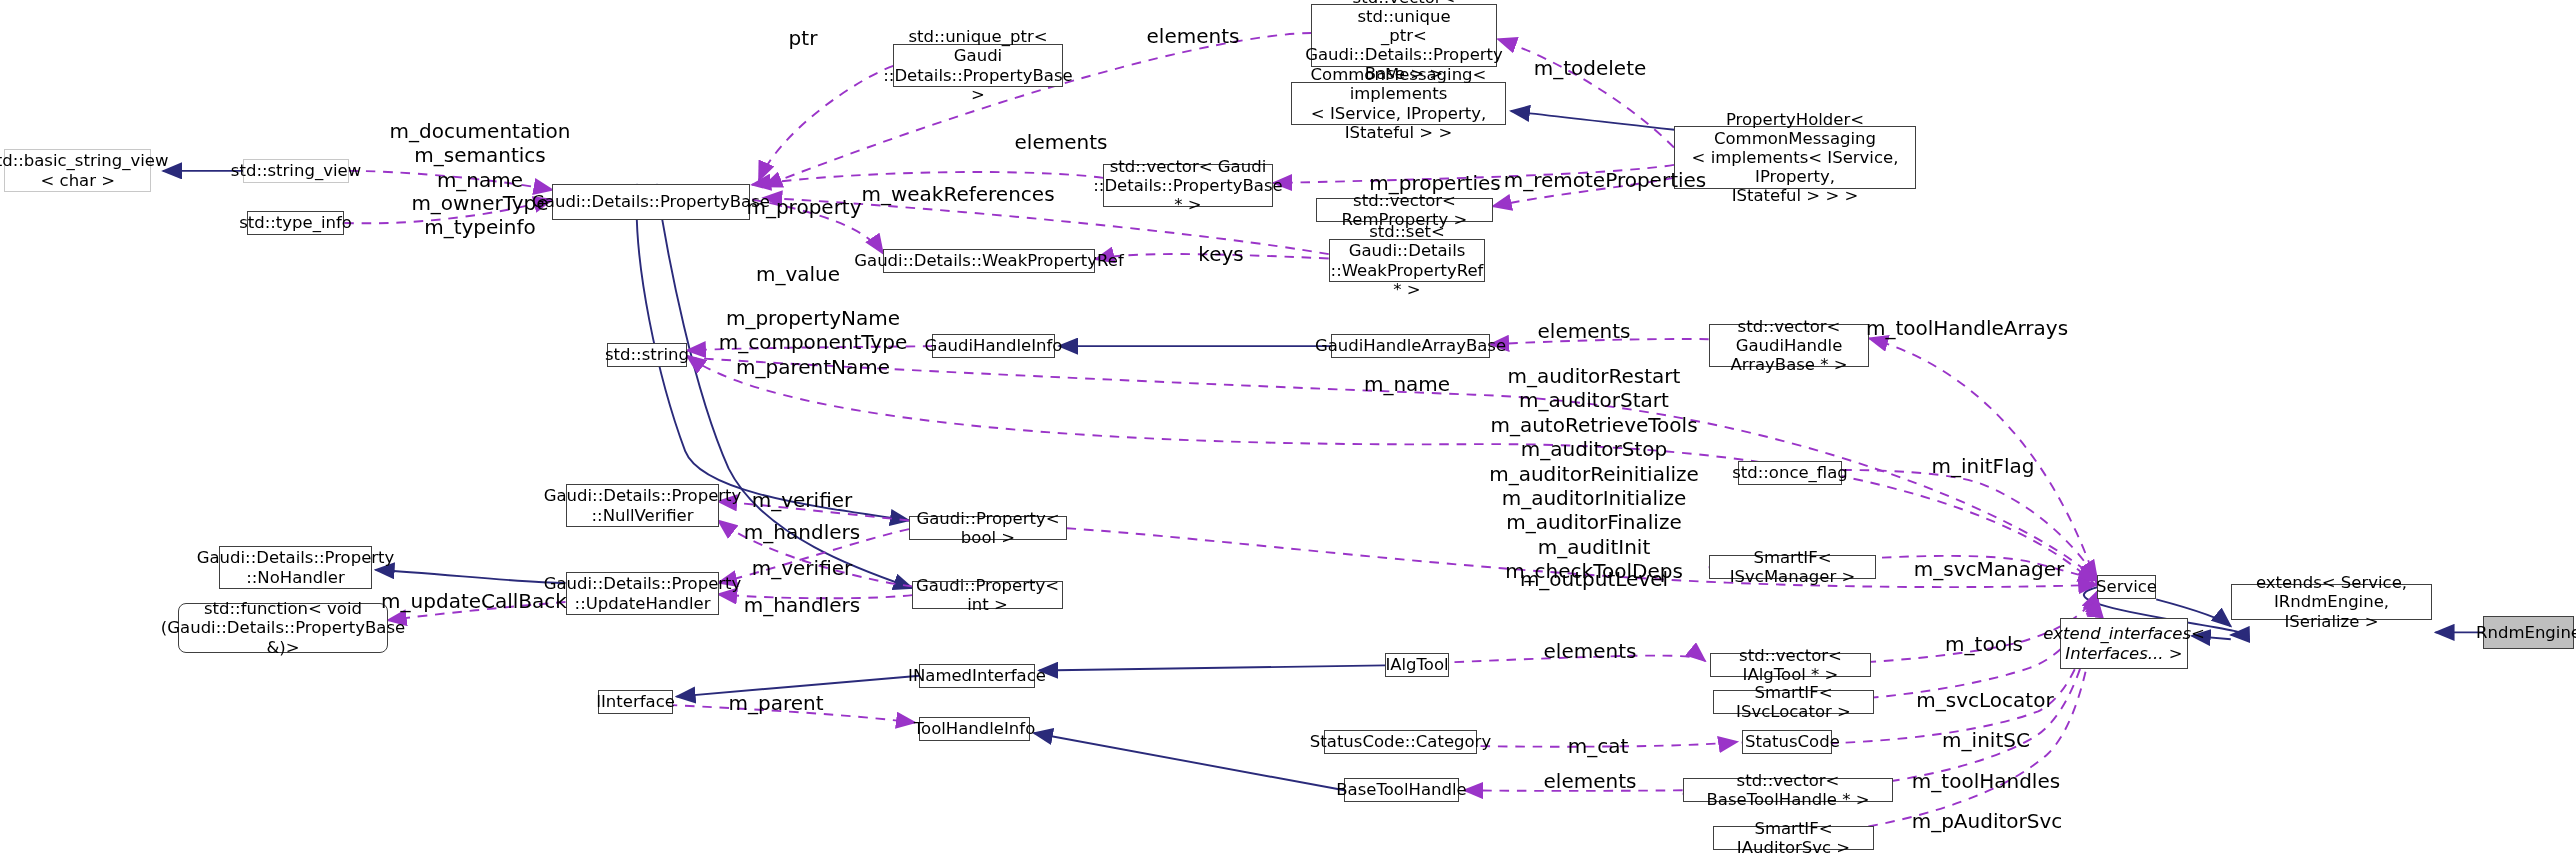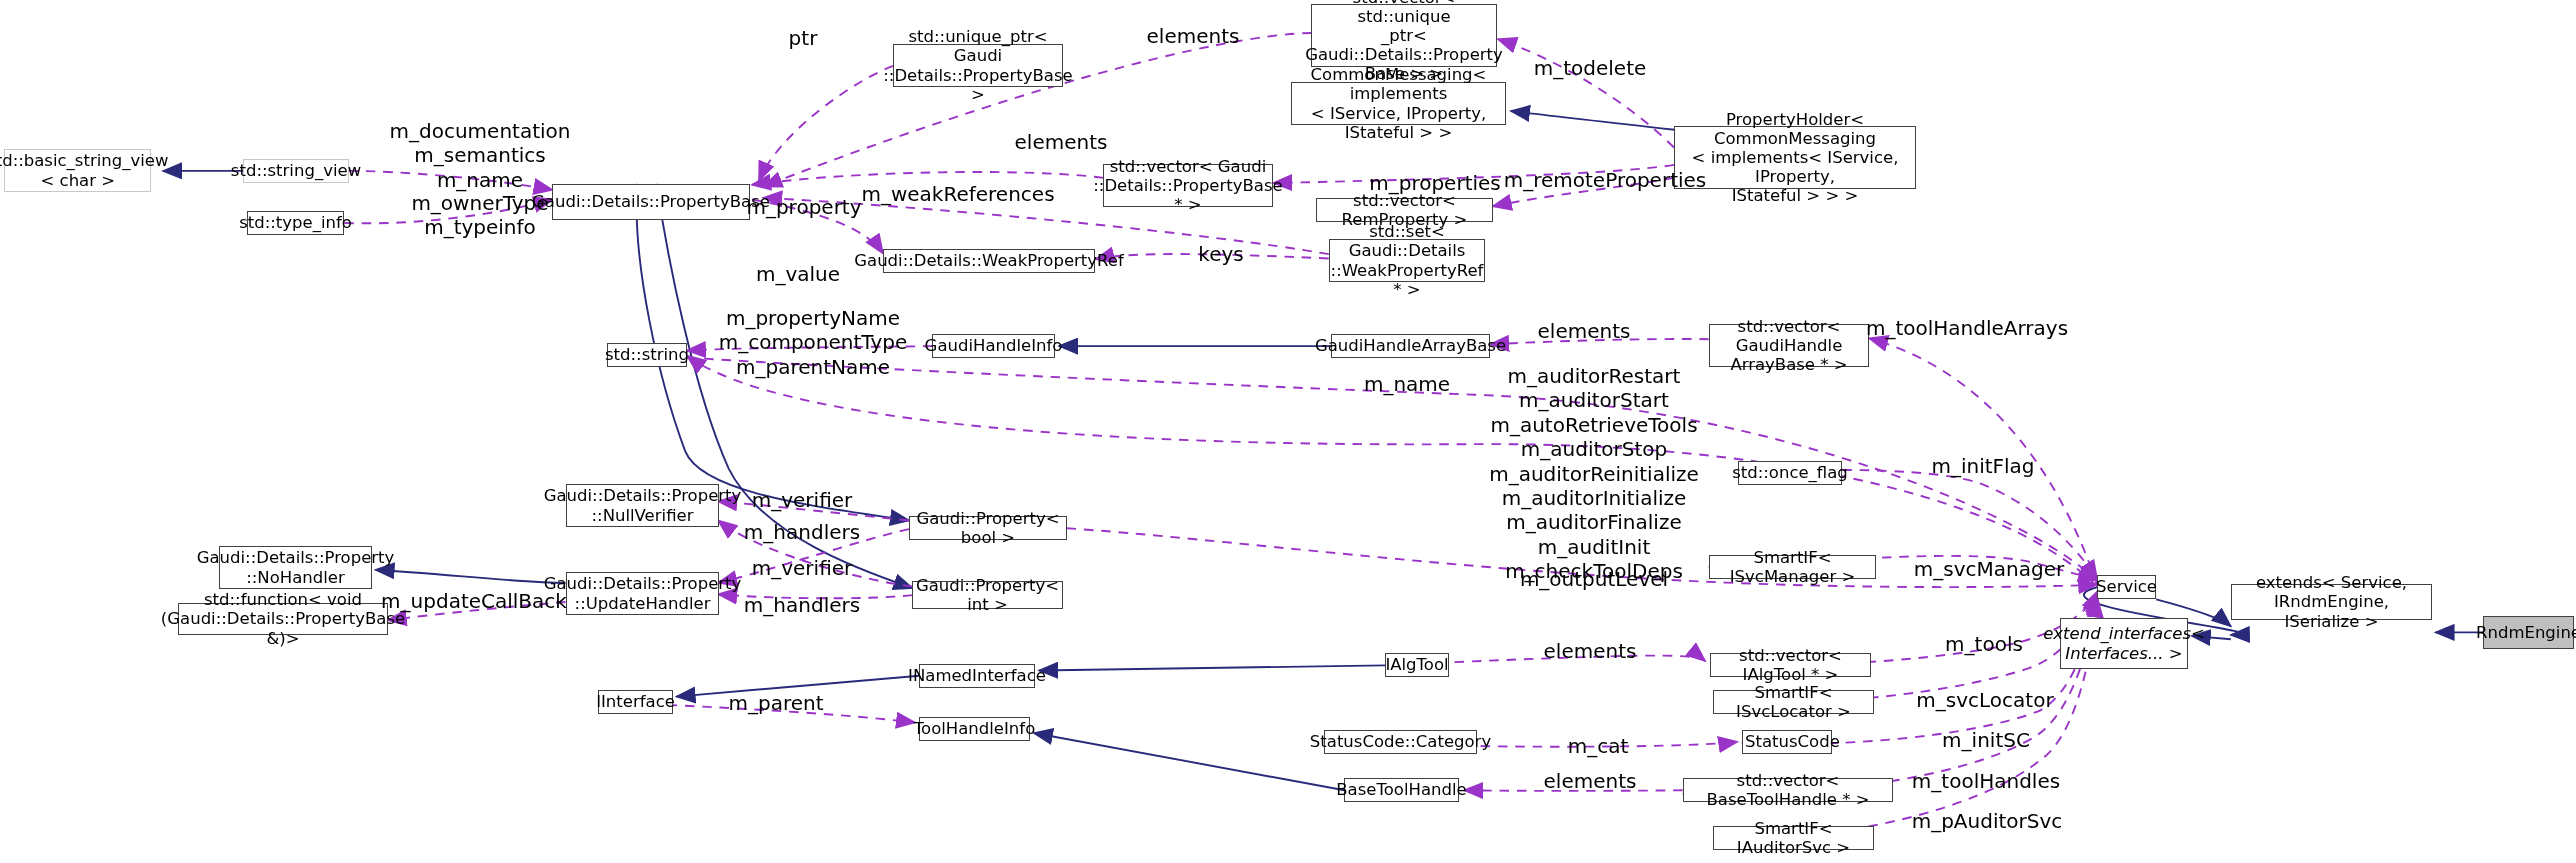--- a/index.html
+++ b/index.html
@@ -134,21 +134,21 @@
       <div class="node" style="left: 1709px; top: 324px; width: 160px; height: 43px;">std::vector&lt; GaudiHandle
 ArrayBase * &gt;</div>
       <div class="node" style="left: 607px; top: 343px; width: 80px; height: 24px;">std::string</div>
       <div class="node" style="left: 1738px; top: 461px; width: 104px; height: 24px;">std::once_flag</div>
       <div class="node" style="left: 566px; top: 484px; width: 153px; height: 43px;">Gaudi::Details::Property
 ::NullVerifier</div>
       <div class="node" style="left: 219px; top: 546px; width: 153px; height: 43px;">Gaudi::Details::Property
 ::NoHandler</div>
       <div class="node" style="left: 566px; top: 572px; width: 153px; height: 43px;">Gaudi::Details::Property
 ::UpdateHandler</div>
-      <div class="node" style="left: 178px; top: 603px; width: 210px; height: 32px;">std::function&lt; void
+      <div class="node" style="left: 178px; top: 603px; width: 210px; height: 50px; border-radius: 8px;">std::function&lt; void
 (Gaudi::Details::PropertyBase &amp;)&gt;</div>
       <div class="node" style="left: 909px; top: 516px; width: 158px; height: 24px;">Gaudi::Property&lt; bool &gt;</div>
       <div class="node" style="left: 912px; top: 581px; width: 151px; height: 28px;">Gaudi::Property&lt; int &gt;</div>
       <div class="node" style="left: 1709px; top: 555px; width: 167px; height: 24px;">SmartIF&lt; ISvcManager &gt;</div>
       <div class="node" style="left: 2097px; top: 575px; width: 59px; height: 24px;">Service</div>
       <div class="node" style="left: 2060px; top: 618px; width: 128px; height: 51px; font-style: italic;">extend_interfaces&lt;
 Interfaces... &gt;</div>
       <div class="node" style="left: 2231px; top: 584px; width: 201px; height: 36px;">extends&lt; Service, IRndmEngine,
 ISerialize &gt;</div>
       <div class="node filled" style="left: 2483px; top: 616px; width: 91px; height: 33px;">RndmEngine</div>

